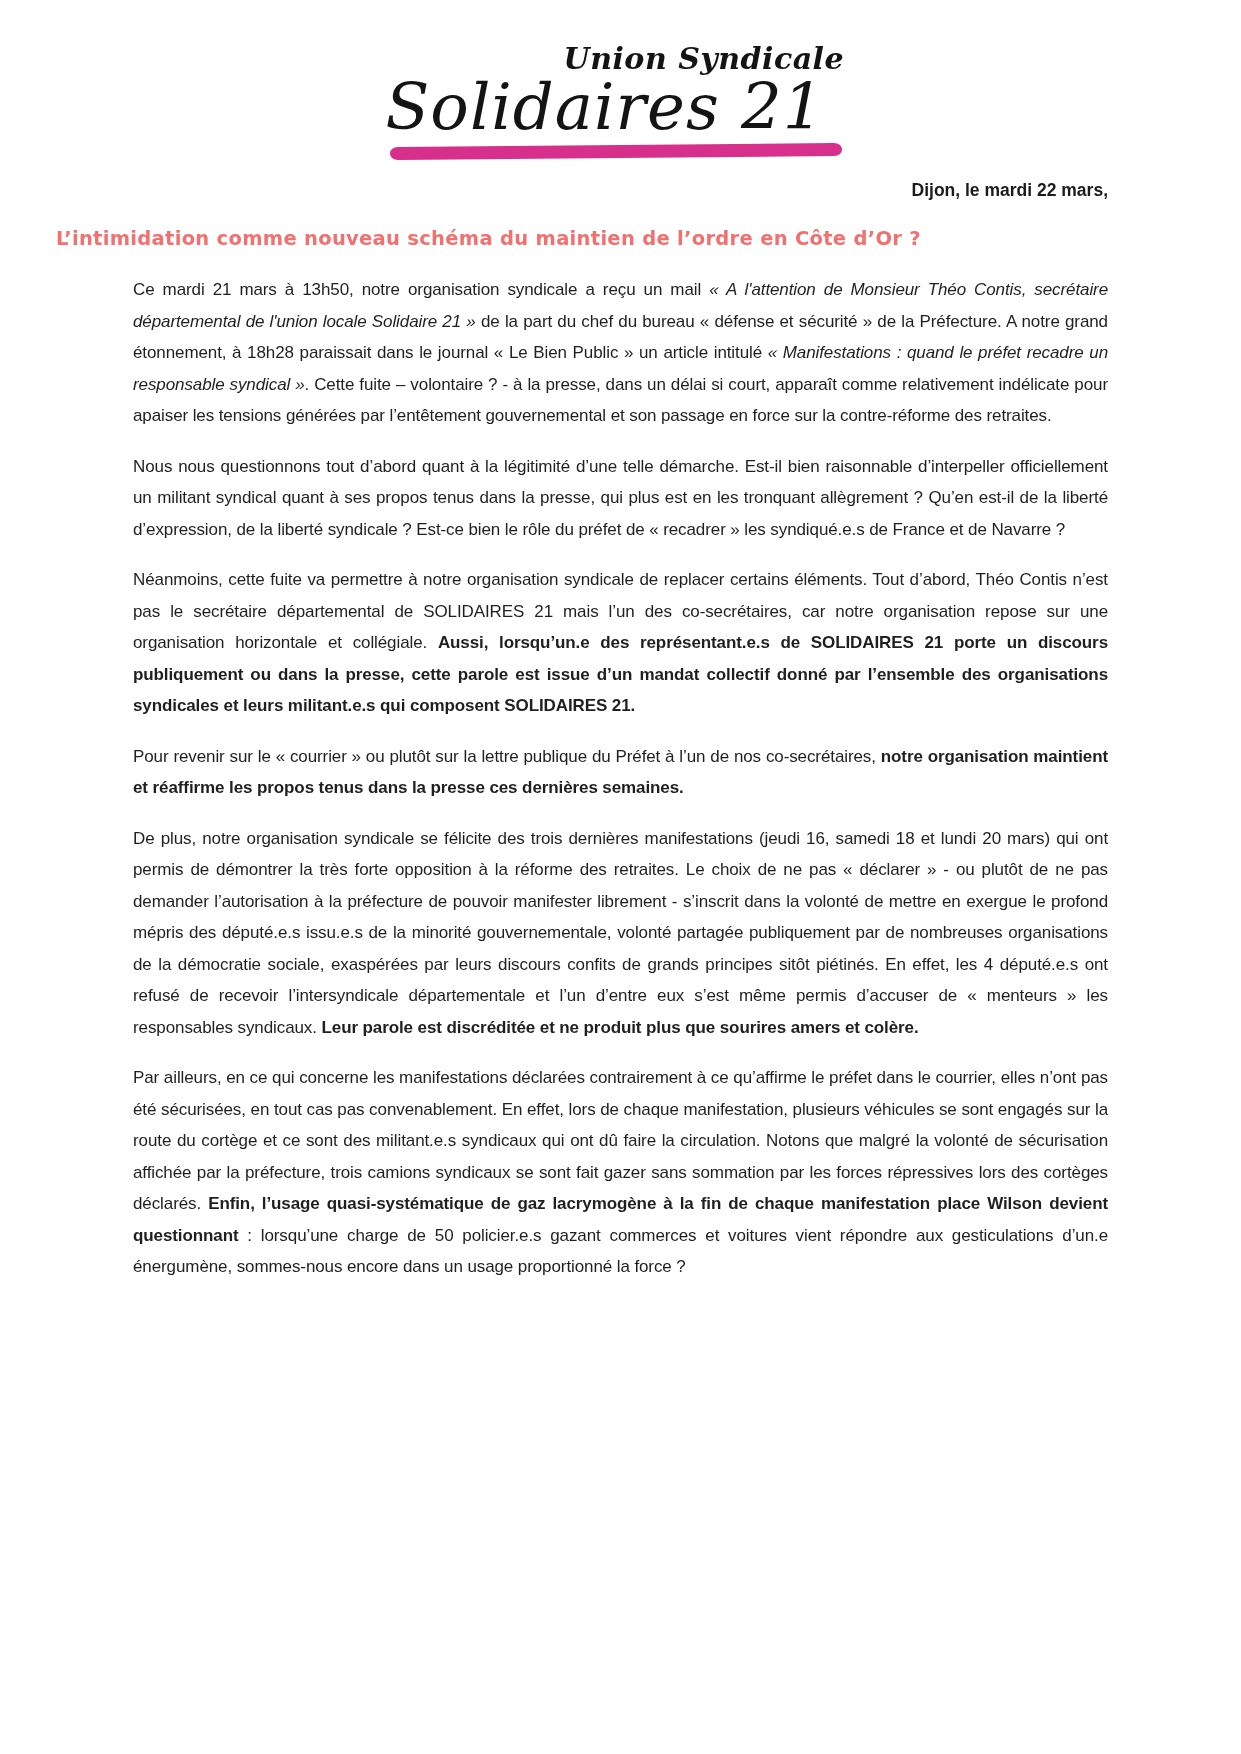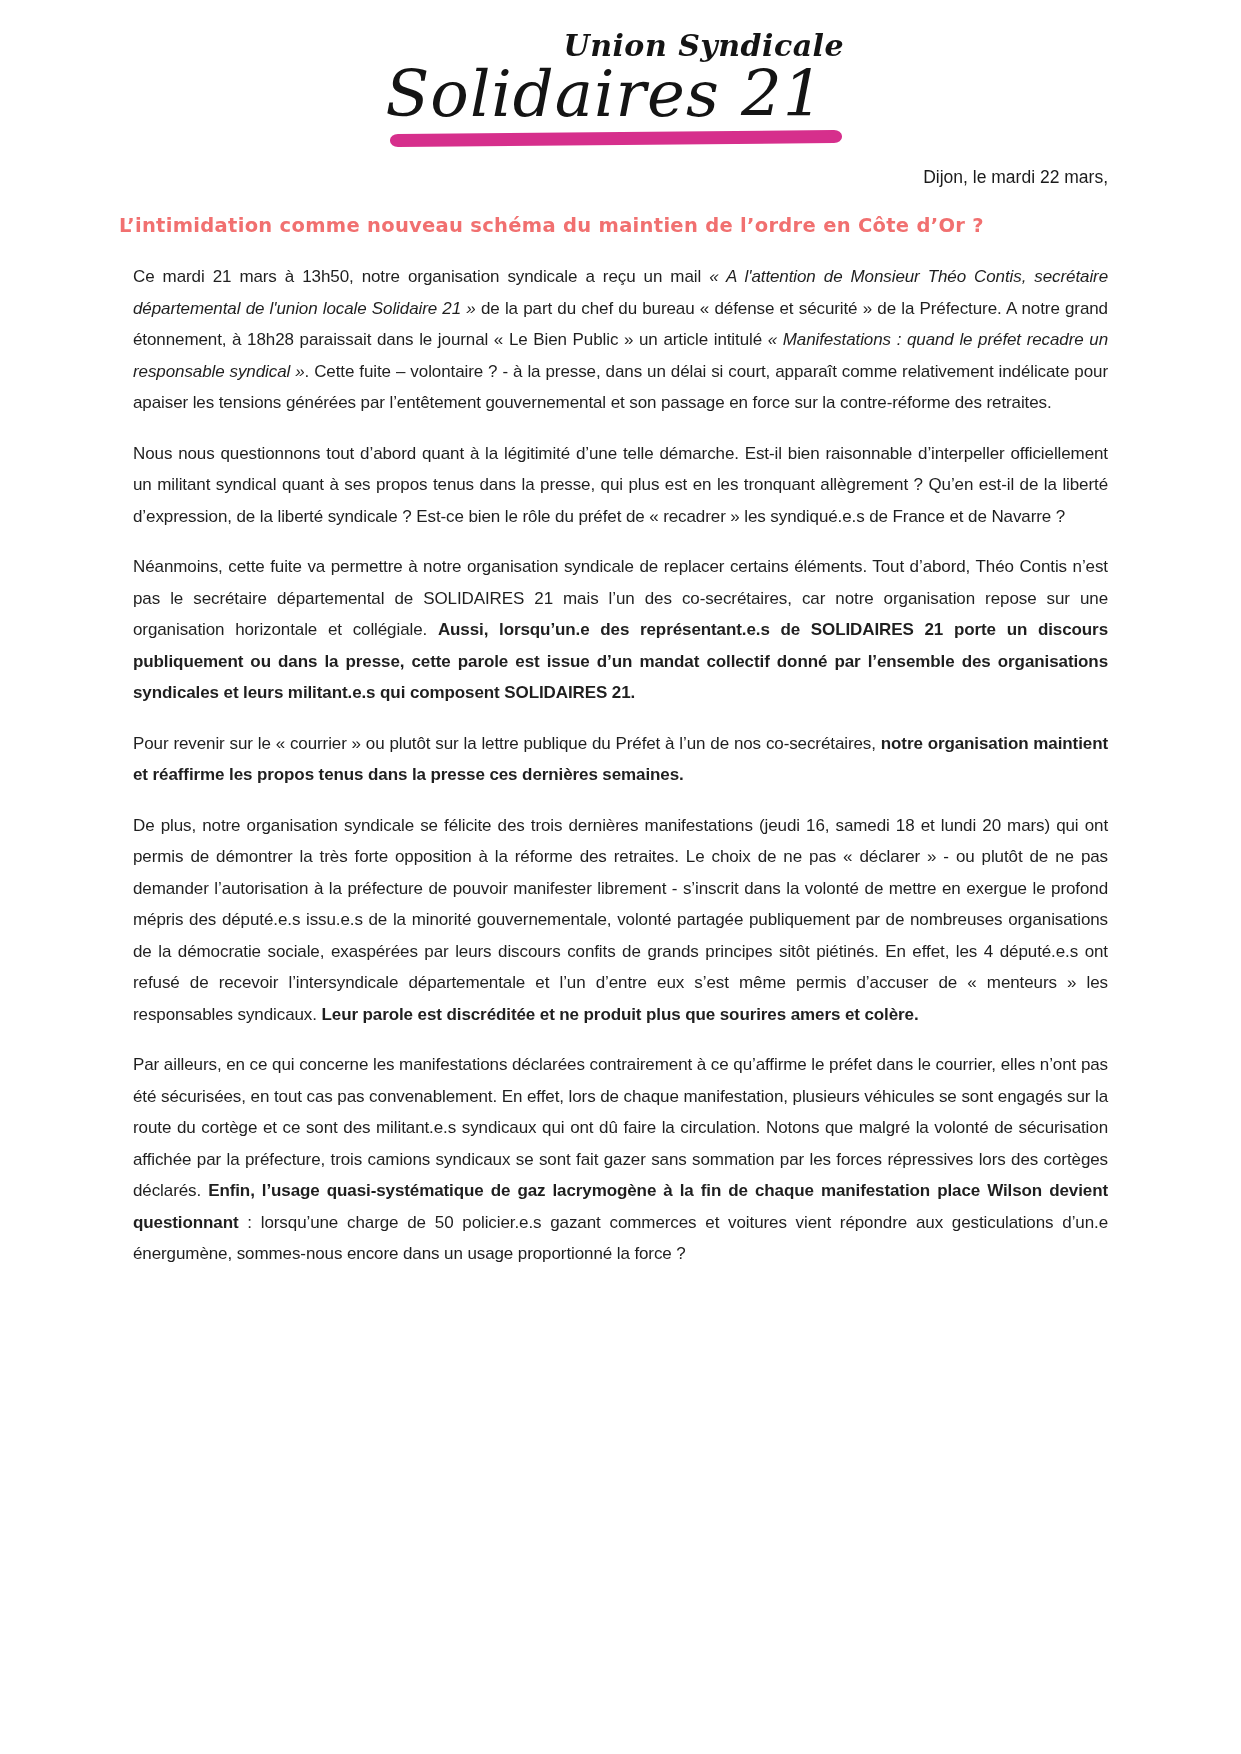--- a/index.html
+++ b/index.html
@@ -8,21 +8,21 @@
     height: 1754px;
     background: #ffffff;
     font-family: "Liberation Sans", sans-serif;
     color: #1f1f1f;
     overflow: hidden;
   }
   .page {
     box-sizing: border-box;
     width: 1241px;
     height: 1534px;
-    padding-top: 31px;
+    padding-top: 44px;
   }
 
   
   .logo {
     width: 470px;
     margin: 0 auto 6px auto;
     text-align: left;
   }
   .logo-top {
     font-family: "DejaVu Serif", serif;
@@ -53,23 +53,24 @@
     transform: rotate(-0.5deg);
     background: #d62f8c;
   }
 
   
   .dateline {
     margin: 22px 133px 8px 133px;
     text-align: right;
     font-size: 17.5px;
     color: #1b1b1b;
+    font-weight: bold;
   }
   .doc-title {
-    margin: 26px 133px 0 119px;
+    margin: 26px 133px 0 56px;
     font-family: "DejaVu Sans", sans-serif;
     font-weight: bold;
     font-size: 19.5px;
     letter-spacing: 0.3px;
     color: #f17070;
   }
 
   
   .doc-body {
     margin: 24px 133px 0 133px;

